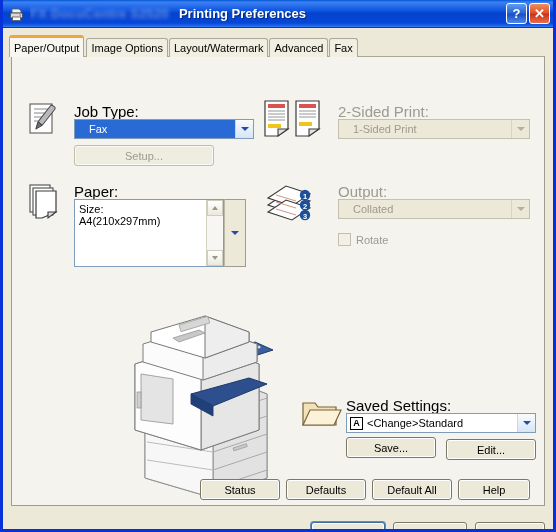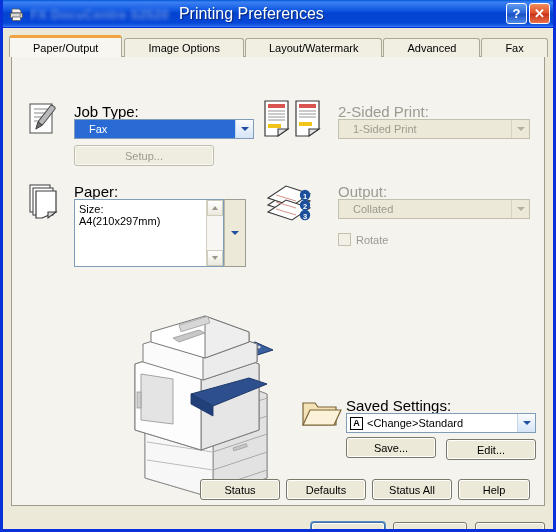--- a/index.html
+++ b/index.html
@@ -56,22 +56,22 @@
     display: inline-block;
     font-weight: bold;
     font-size: 13px;
     color: rgba(190, 212, 245, 0.55);
     filter: blur(2.1px);
     letter-spacing: 0.2px;
     margin-right: 10px;
     user-select: none;
   }
   #title-text {
-    font-weight: normal;
-    font-size: 16px;
+    font-weight: bold;
+    font-size: 13px;
     color: #ffffff;
     text-shadow: 1px 1px 1px rgba(0,0,0,.45);
   }
   .tb-btn {
     width: 21px;
     height: 21px;
     margin-left: 2px;
     border: 1px solid #ffffff;
     border-radius: 3px;
     box-sizing: border-box;
@@ -106,21 +106,21 @@
     left: 8px;
     top: 8px;
     height: 21px;
     display: flex;
     align-items: flex-end;
     z-index: 5;
   }
   .tab {
     height: 19px;
     box-sizing: border-box;
-    padding: 0 23px;
+    padding: 0 4px;
     margin-right: 1px;
     display: flex;
     align-items: center;
     font-size: 11px;
     color: #000000;
     background: #f1efe2;
     border: 1px solid #aca899;
     border-bottom: none;
     border-radius: 3px 3px 0 0;
     cursor: default;
@@ -577,21 +577,21 @@
         </div>
         <div class="combo-arrow">
             <span class="chev"></span>
           </div>
       </div>
       <div class="btn" style="left:334px; top:380px; width:90px;">Save...</div>
       <div class="btn" style="left:188px; top:422px; width:80px;">Status</div>
 
       <div class="btn" style="left:434px; top:382px; width:90px;">Edit...</div>
       <div class="btn" style="left:274px; top:422px; width:80px;">Defaults</div>
-      <div class="btn" style="left:360px; top:422px; width:80px;">Status All</div>
+      <div class="btn" style="left:360px; top:422px; width:80px;">Default All</div>
       <div class="btn" style="left:446px; top:422px; width:72px;">Help</div>
 
     </div>
 
     <div id="bottom-bar">
       <div class="btn default" style="left:308px; top:16px; width:74px;">OK</div>
       <div class="btn" style="left:390px; top:16px; width:74px;">Cancel</div>
       <div class="btn" style="left:472px; top:16px; width:70px;">Apply</div>
     </div>
 

